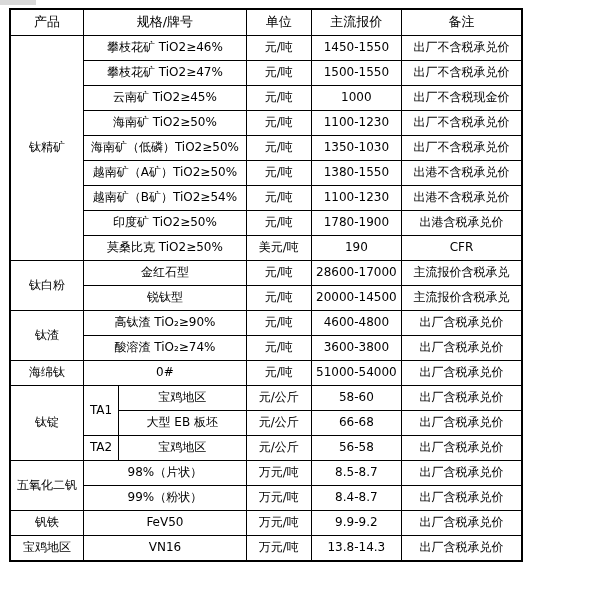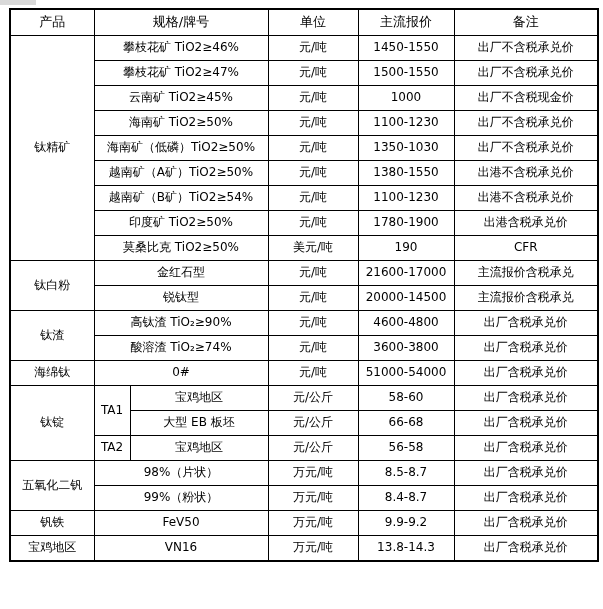--- a/index.html
+++ b/index.html
@@ -6,21 +6,21 @@
     margin: 0;
     padding: 0;
     background: #ffffff;
     width: 603px;
     height: 609px;
     font-family: "DejaVu Sans", sans-serif;
     color: #000000;
   }
   .page {
     position: relative;
-    width: 603px;
+    width: 523px;
     height: 609px;
     overflow: hidden;
     background: #ffffff;
   }
   .corner-artifact {
     position: absolute;
     left: 0;
     top: 0;
     width: 36px;
     height: 5px;
@@ -136,21 +136,21 @@
       <td colspan="2">莫桑比克 TiO2≥50%</td>
       <td>美元/吨</td>
       <td>190</td>
       <td>CFR</td>
     </tr>
 
     <tr>
       <td rowspan="2">钛白粉</td>
       <td colspan="2">金红石型</td>
       <td>元/吨</td>
-      <td>21600-17000</td>
+      <td>28600-17000</td>
       <td>主流报价含税承兑</td>
     </tr>
     <tr>
       <td colspan="2">锐钛型</td>
       <td>元/吨</td>
       <td>20000-14500</td>
       <td>主流报价含税承兑</td>
     </tr>
 
     <tr>

